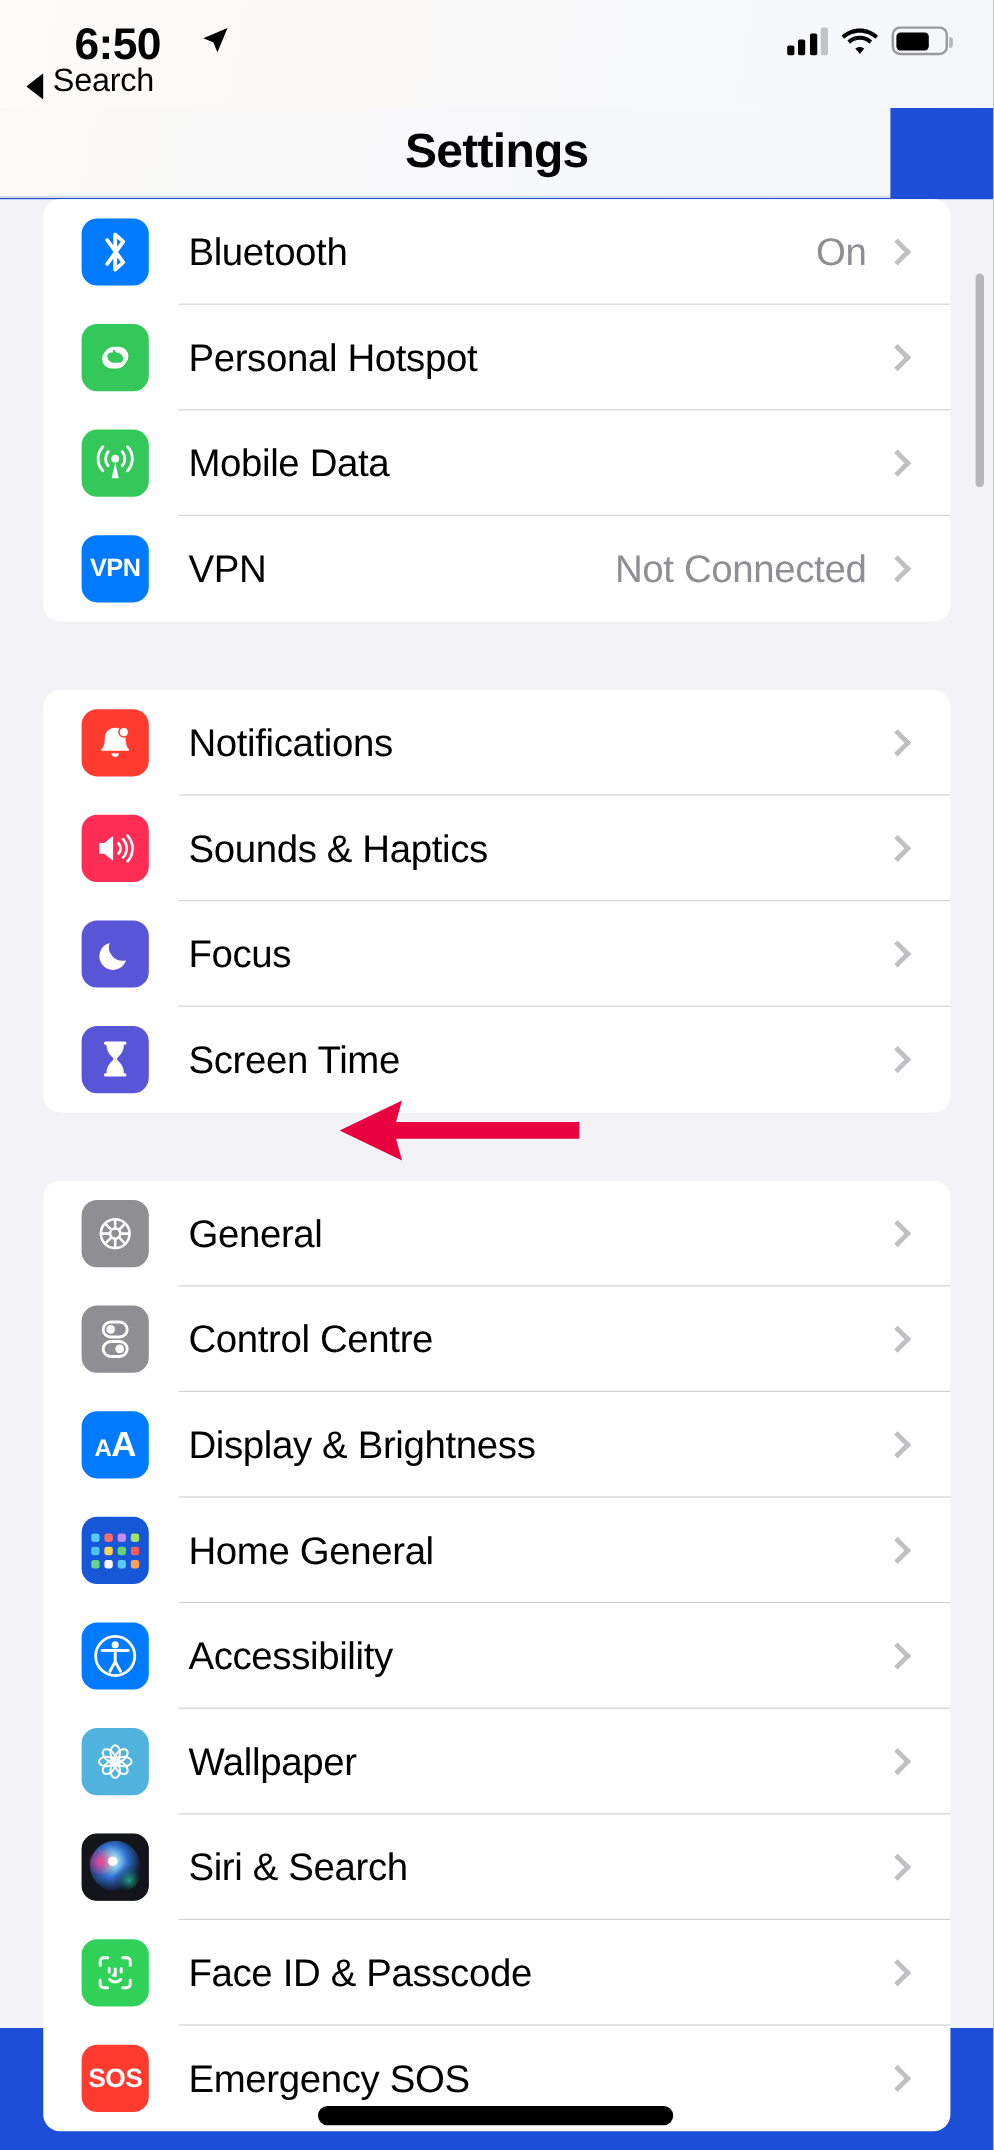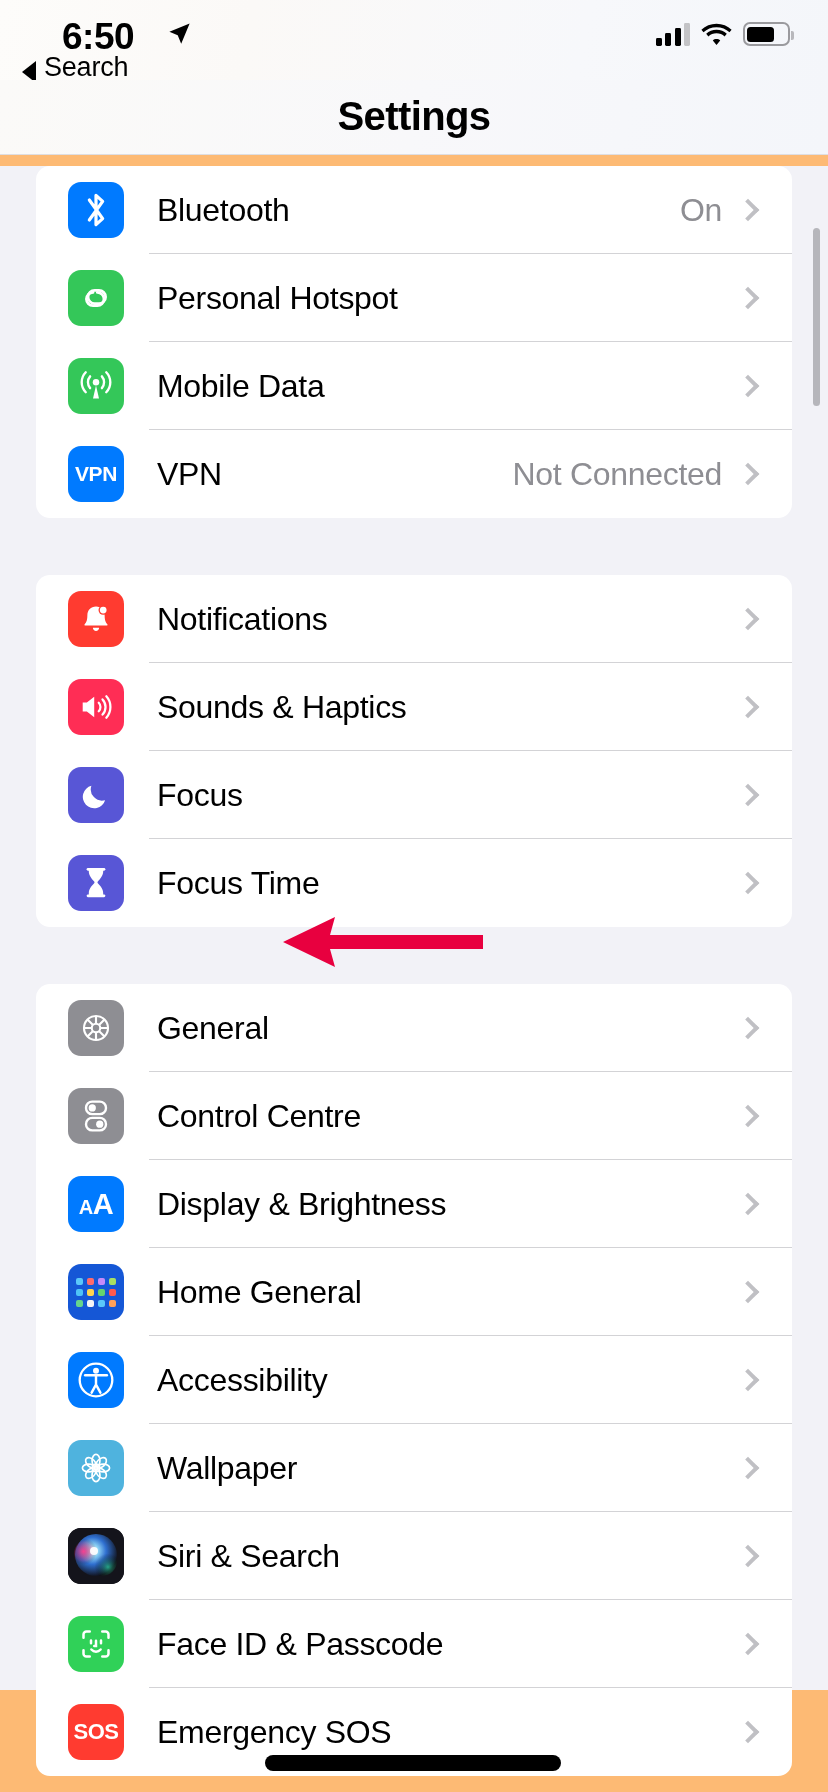--- a/index.html
+++ b/index.html
@@ -5,21 +5,21 @@
   * { margin:0; padding:0; box-sizing:border-box; }
   html, body {
     width:828px; height:1792px;
     font-family:"Liberation Sans", sans-serif;
     background:#f2f2f7;
     overflow:hidden;
   }
   #screen {
     position:relative;
     width:828px; height:1792px;
-    background:#fdba74;
+    background:#1d4ed8;
     overflow:hidden;
   }
 
   
   #statusbar {
     position:absolute; top:0; left:0; width:828px; height:90px;
     background:linear-gradient(100deg,#fdfcfa 0%,#fbf9f7 30%,#f7f8fb 70%,#f4f6fa 100%);
   }
   #sb-time {
     position:absolute; left:62px; top:18px;
@@ -61,21 +61,21 @@
     display:flex; align-items:flex-end; gap:8px;
     font-size:27px; color:#000; letter-spacing:-0.2px;
   }
   #backbtn .caret {
     width:0; height:0;
     border-top:11px solid transparent;
     border-bottom:11px solid transparent;
     border-right:14px solid #000;
   }
   #navbar {
-    position:absolute; top:80px; left:0; width:828px; height:75px;
+    position:absolute; top:90px; left:0; width:742px; height:75px;
     background:linear-gradient(100deg,#fbfaf8 0%,#f8f8fa 50%,#f4f6fa 100%);
     border-bottom:1px solid #dedee2;
   }
   #navtitle {
     position:absolute; top:14px; left:0; width:828px;
     text-align:center; font-size:40px; font-weight:700;
     color:#000; letter-spacing:-0.6px;
   }
 
   
@@ -309,21 +309,21 @@
       </div>
 
       <div class="row">
         <span class="ico" style="background:#5856D6">
           <svg width="28" height="36" viewBox="0 0 22 30">
             <path d="M5 4h12v1.3c0 3.5-2.3 6.2-4.3 8.2-.6.6-.6 1.4 0 2 2 2 4.3 4.7 4.3 8.2V25H5v-1.3c0-3.5 2.3-6.2 4.3-8.2.6-.6.6-1.4 0-2C7.3 11.5 5 8.8 5 5.3z" fill="#fff"></path>
             <rect x="3.2" y="2.4" width="15.6" height="2.3" rx="1.1" fill="#fff"></rect>
             <rect x="3.2" y="24.5" width="15.6" height="2.3" rx="1.1" fill="#fff"></rect>
           </svg>
         </span>
-        <span class="label">Focus Time</span>
+        <span class="label">Screen Time</span>
         <span class="spacer"></span>
         <span class="value"></span>
         <span class="chev"></span>
 
       </div>
     </div>
 
     <div class="card">
 
       <div class="row">

